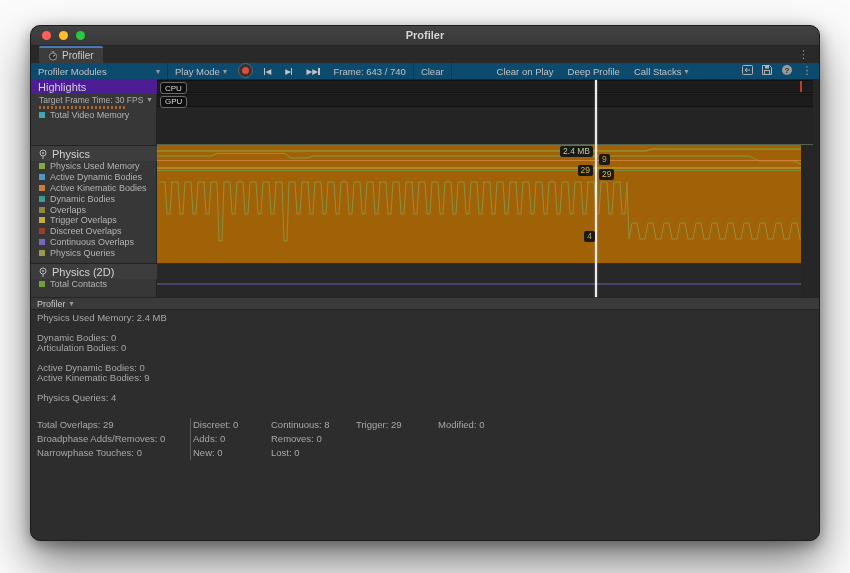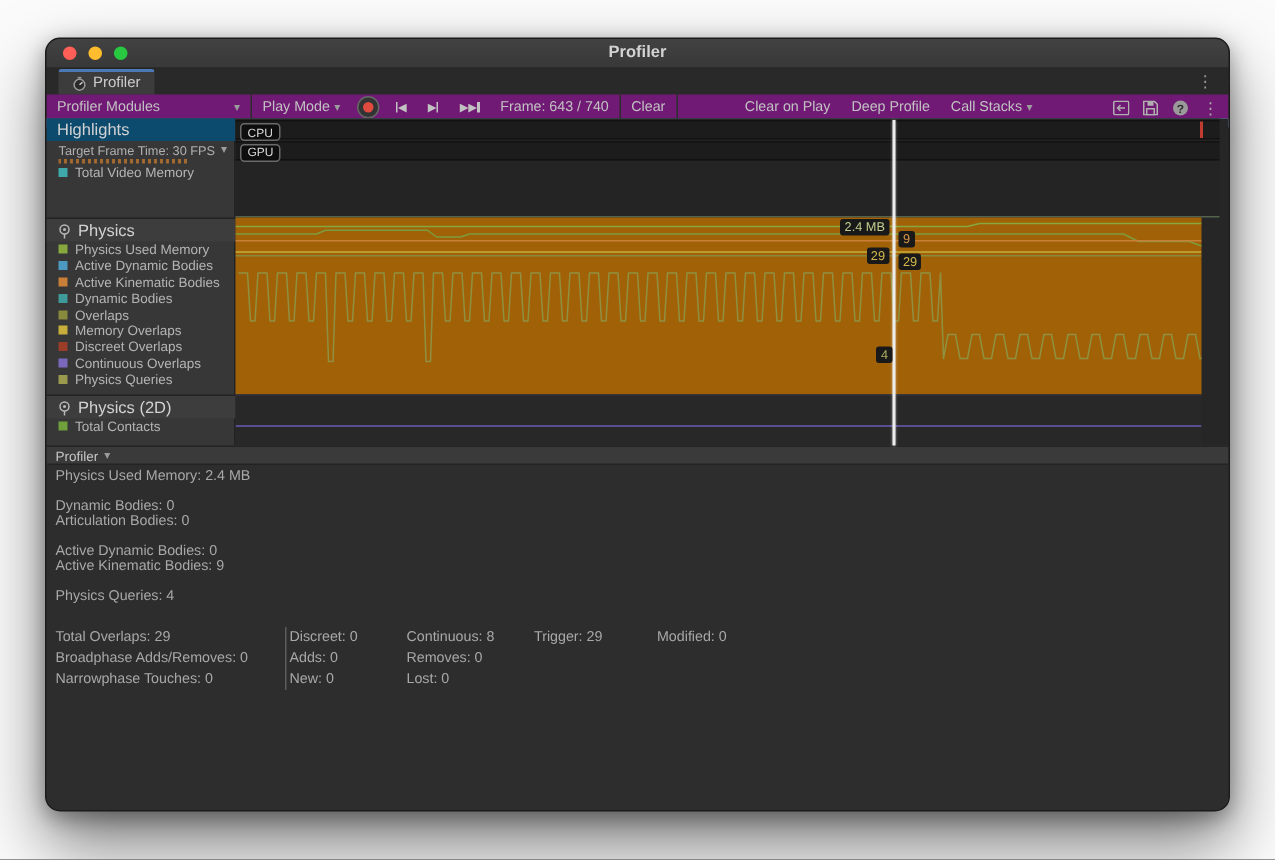--- a/index.html
+++ b/index.html
@@ -10,22 +10,22 @@
   .titlebar{position:absolute;left:0;top:0;width:100%;height:19px;background:linear-gradient(#424242,#383838);border-bottom:1px solid #262626;}
   .lights{position:absolute;left:11px;top:5px;display:flex;gap:8px;}
   .light{width:9px;height:9px;border-radius:50%;}
   .wtitle{position:absolute;left:0;right:0;top:3px;text-align:center;font-size:11px;font-weight:bold;color:#d3d3d3;}
   
   .tabrow{position:absolute;left:0;top:20px;width:100%;height:17px;background:#292929;}
   .tab{position:absolute;left:8px;top:0;height:17px;background:#3c3c3c;border-top:2px solid #4a79b6;box-sizing:border-box;
        display:flex;align-items:center;gap:4px;padding:0 9px;font-size:10px;color:#cccccc;border-radius:2px 2px 0 0;}
   .tabrow .menu-dots{position:absolute;right:10px;top:2px;color:#9a9a9a;font-size:11px;}
   
-  .toolbar{position:absolute;left:0;top:37px;width:100%;height:16px;background:#701a75;border-bottom:6px solid #7dd3fc;
-           display:flex;align-items:flex-end;font-size:9.5px;color:#c2c2c2;}
+  .toolbar{position:absolute;left:0;top:37px;width:100%;height:16px;background:#0c4a6e;border-bottom:6px solid #7dd3fc;
+           display:flex;align-items:flex-start;font-size:9.5px;color:#c2c2c2;}
   .tbtn{padding:0 7px;height:16px;display:flex;align-items:center;gap:3px;white-space:nowrap;}
   .tsep{width:1px;height:16px;background:#2d2d2d;}
   .ddarrow{font-size:8px;color:#9c9c9c;}
   .modules-dd{width:122px;justify-content:space-between;}
   .rec{width:13px;height:13px;border-radius:50%;border:1.5px solid #666;display:flex;align-items:center;justify-content:center;margin:0 4px;background:#333;}
   .rec i{display:block;width:7px;height:7px;border-radius:50%;background:#e04a3f;}
   .navglyph{font-size:7.5px;color:#c2c2c2;display:flex;align-items:center;gap:0;}
   .tbar{display:inline-block;width:1.5px;height:7px;background:#c2c2c2;}
   .tspacer{flex:1;}
   .ticon{width:14px;height:14px;margin:0 3px;display:flex;align-items:center;justify-content:center;}
@@ -148,21 +148,21 @@
     <div class="ticon" style="margin-right:5px">
       <span class="menu-dots">⋮</span>
     </div>
   </div>
 
   <div class="main">
 
     <div class="leftpanel">
 
       <div class="mod-sec" style="top:0;height:66px">
-        <div class="mod-head" style="background:#0c4a6e">
+        <div class="mod-head" style="background:#4c1d95">
           <span>Highlights</span>
         </div>
         <div class="tft">
           <span>Target Frame Time: 30 FPS</span>
           <span class="ddarrow">▾</span>
         </div>
         <div class="sliver"></div>
         <div class="legend-item">
           <span class="bullet" style="background: rgb(63, 169, 169);"></span>
           <span>Total Video Memory</span>
@@ -194,21 +194,21 @@
         <div class="legend-item">
           <span class="bullet" style="background: rgb(63, 154, 154);"></span>
           <span>Dynamic Bodies</span>
           </div>
         <div class="legend-item">
           <span class="bullet" style="background: rgb(138, 138, 62);"></span>
           <span>Overlaps</span>
           </div>
         <div class="legend-item">
           <span class="bullet" style="background: rgb(199, 174, 60);"></span>
-          <span>Memory Overlaps</span>
+          <span>Trigger Overlaps</span>
           </div>
         <div class="legend-item">
           <span class="bullet" style="background: rgb(154, 62, 42);"></span>
           <span>Discreet Overlaps</span>
           </div>
         <div class="legend-item">
           <span class="bullet" style="background: rgb(122, 104, 189);"></span>
           <span>Continuous Overlaps</span>
           </div>
         <div class="legend-item">

